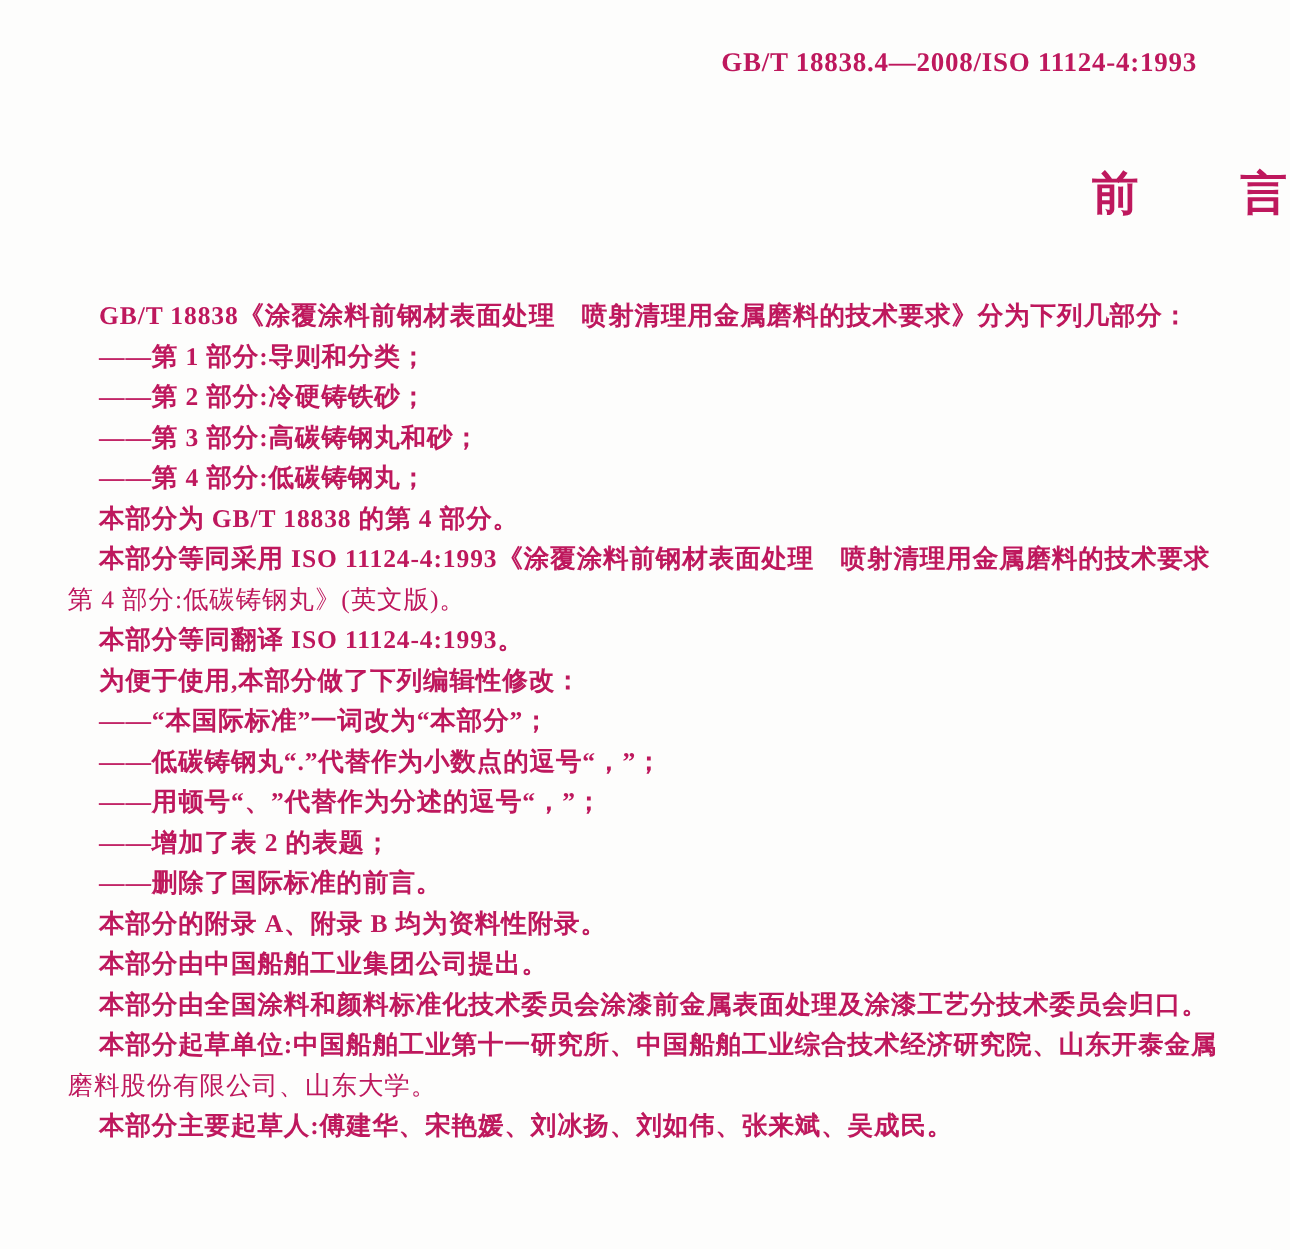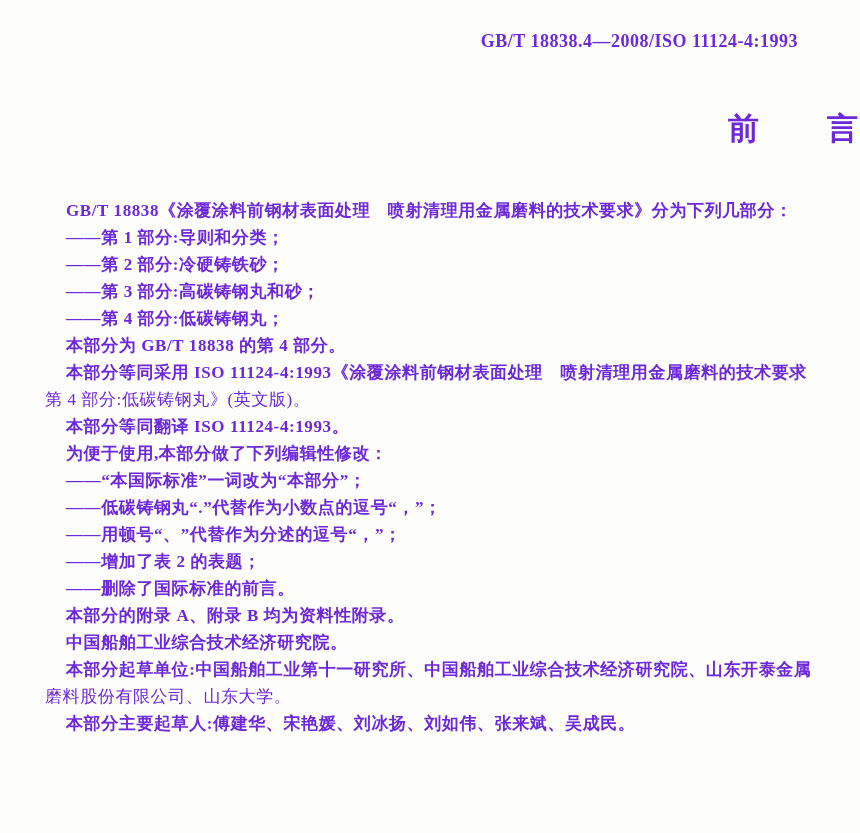--- a/index.html
+++ b/index.html
@@ -7,21 +7,21 @@
     padding: 0;
     background: #ffffff;
   }
   .page {
     position: relative;
     width: 860px;
     height: 833px;
     background: #fdfdfc;
     overflow: hidden;
     font-family: "Liberation Serif", "DejaVu Serif", serif;
-    color: #6d28d9;
+    color: #be185d;
   }
   .header-code {
     position: absolute;
     top: 31px;
     right: 62px;
     font-size: 18px;
     font-weight: bold;
     letter-spacing: 0.5px;
     white-space: nowrap;
   }
@@ -71,18 +71,19 @@
       <div class="line indent">本部分等同采用 ISO 11124-4:1993《涂覆涂料前钢材表面处理　喷射清理用金属磨料的技术要求</div>
       <div class="line">第 4 部分:低碳铸钢丸》(英文版)。</div>
       <div class="line indent">本部分等同翻译 ISO 11124-4:1993。</div>
       <div class="line indent">为便于使用,本部分做了下列编辑性修改：</div>
       <div class="line indent">——“本国际标准”一词改为“本部分”；</div>
       <div class="line indent">——低碳铸钢丸“.”代替作为小数点的逗号“，”；</div>
       <div class="line indent">——用顿号“、”代替作为分述的逗号“，”；</div>
       <div class="line indent">——增加了表 2 的表题；</div>
       <div class="line indent">——删除了国际标准的前言。</div>
       <div class="line indent">本部分的附录 A、附录 B 均为资料性附录。</div>
-      <div class="line indent">中国船舶工业综合技术经济研究院。</div>
+      <div class="line indent">本部分由中国船舶工业集团公司提出。</div>
+      <div class="line indent">本部分由全国涂料和颜料标准化技术委员会涂漆前金属表面处理及涂漆工艺分技术委员会归口。</div>
       <div class="line indent">本部分起草单位:中国船舶工业第十一研究所、中国船舶工业综合技术经济研究院、山东开泰金属</div>
       <div class="line">磨料股份有限公司、山东大学。</div>
       <div class="line indent">本部分主要起草人:傅建华、宋艳媛、刘冰扬、刘如伟、张来斌、吴成民。</div>
     </div>
 </div>
 
 </body></html>

